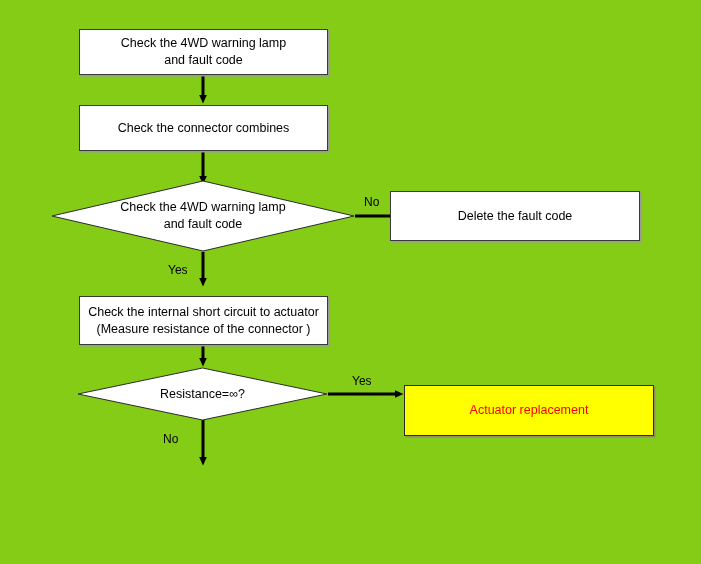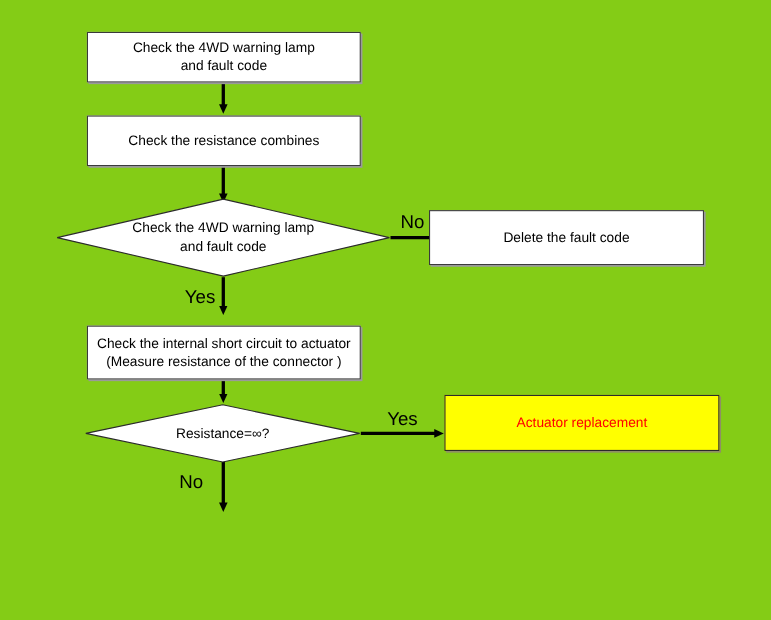--- a/index.html
+++ b/index.html
@@ -60,21 +60,21 @@
     align-items: center;
     justify-content: center;
     text-align: center;
     font-size: 12.5px;
     line-height: 17px;
     white-space: pre-line;
     color: #000000;
   }
   .edge-label {
     position: absolute;
-    font-size: 17px;
+    font-size: 12px;
     line-height: 14px;
     color: #000000;
     white-space: nowrap;
   }
   .connector {
     position: absolute;
     left: 0;
     top: 0;
     width: 701px;
     height: 564px;
@@ -107,21 +107,21 @@
 
     <line x1="203" y1="420" x2="203" y2="461" stroke="#000000" stroke-width="3" marker-end="url(#arrowhead)"></line>
   </svg>
 
   <div class="node box" style="left:79px; top:29px; width:249px; height:46px;">
     <span>Check the 4WD warning lamp
 and fault code</span>
   </div>
 
   <div class="node box" style="left:79px; top:105px; width:249px; height:46px;">
-    <span>Check the resistance combines</span>
+    <span>Check the connector combines</span>
   </div>
 
   <div class="diamond-wrap" style="left:51px; top:180px; width:304px; height:72px;">
     <svg width="304" height="72" viewBox="0 0 304 72" xmlns="http://www.w3.org/2000/svg">
       <polygon points="1,36 152,1 303,36 152,71" fill="#ffffff" stroke="#2b2b2b" stroke-width="1"></polygon>
     </svg>
     <div class="diamond-label">Check the 4WD warning lamp
 and fault code</div>
   </div>
 
@@ -134,21 +134,21 @@
 (Measure resistance of the connector )</span>
   </div>
 
   <div class="diamond-wrap" style="left:77px; top:367px; width:251px; height:54px;">
     <svg width="251" height="54" viewBox="0 0 251 54" xmlns="http://www.w3.org/2000/svg">
       <polygon points="1,27 125.5,1 250,27 125.5,53" fill="#ffffff" stroke="#2b2b2b" stroke-width="1"></polygon>
     </svg>
     <div class="diamond-label">Resistance=∞?</div>
   </div>
 
-  <div class="node box-yellow" style="left:404px; top:359px; width:250px; height:51px;">
+  <div class="node box-yellow" style="left:404px; top:385px; width:250px; height:51px;">
     <span>Actuator replacement</span>
   </div>
 
 
   <div class="edge-label" style="left:364px; top:195px;">No</div>
 
   <div class="edge-label" style="left:168px; top:263px;">Yes</div>
 
   <div class="edge-label" style="left:352px; top:374px;">Yes</div>
 

